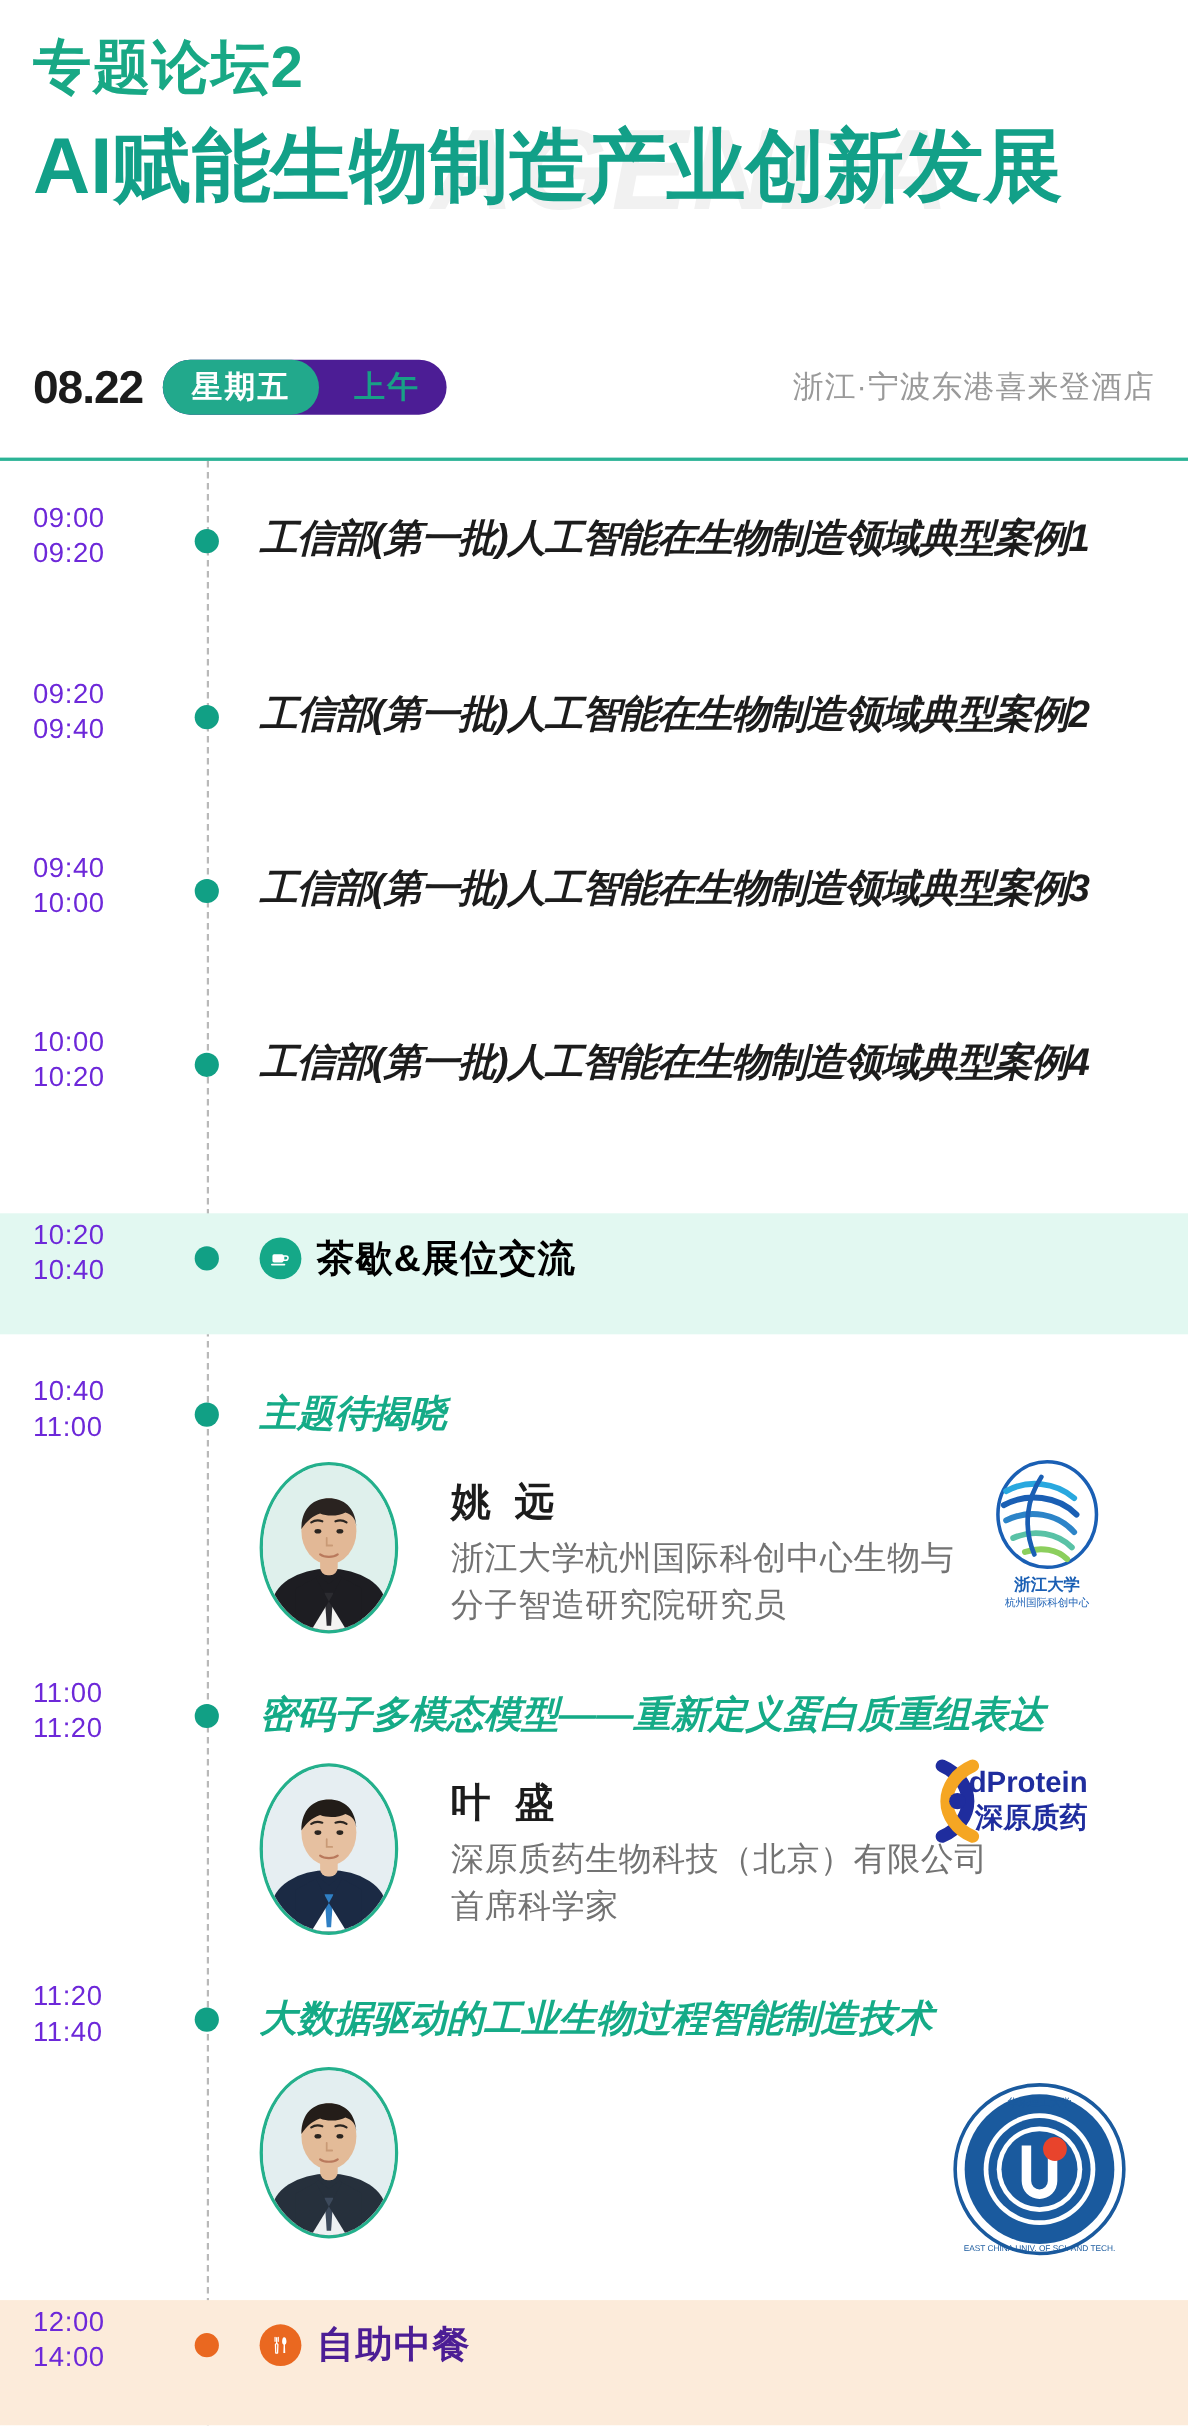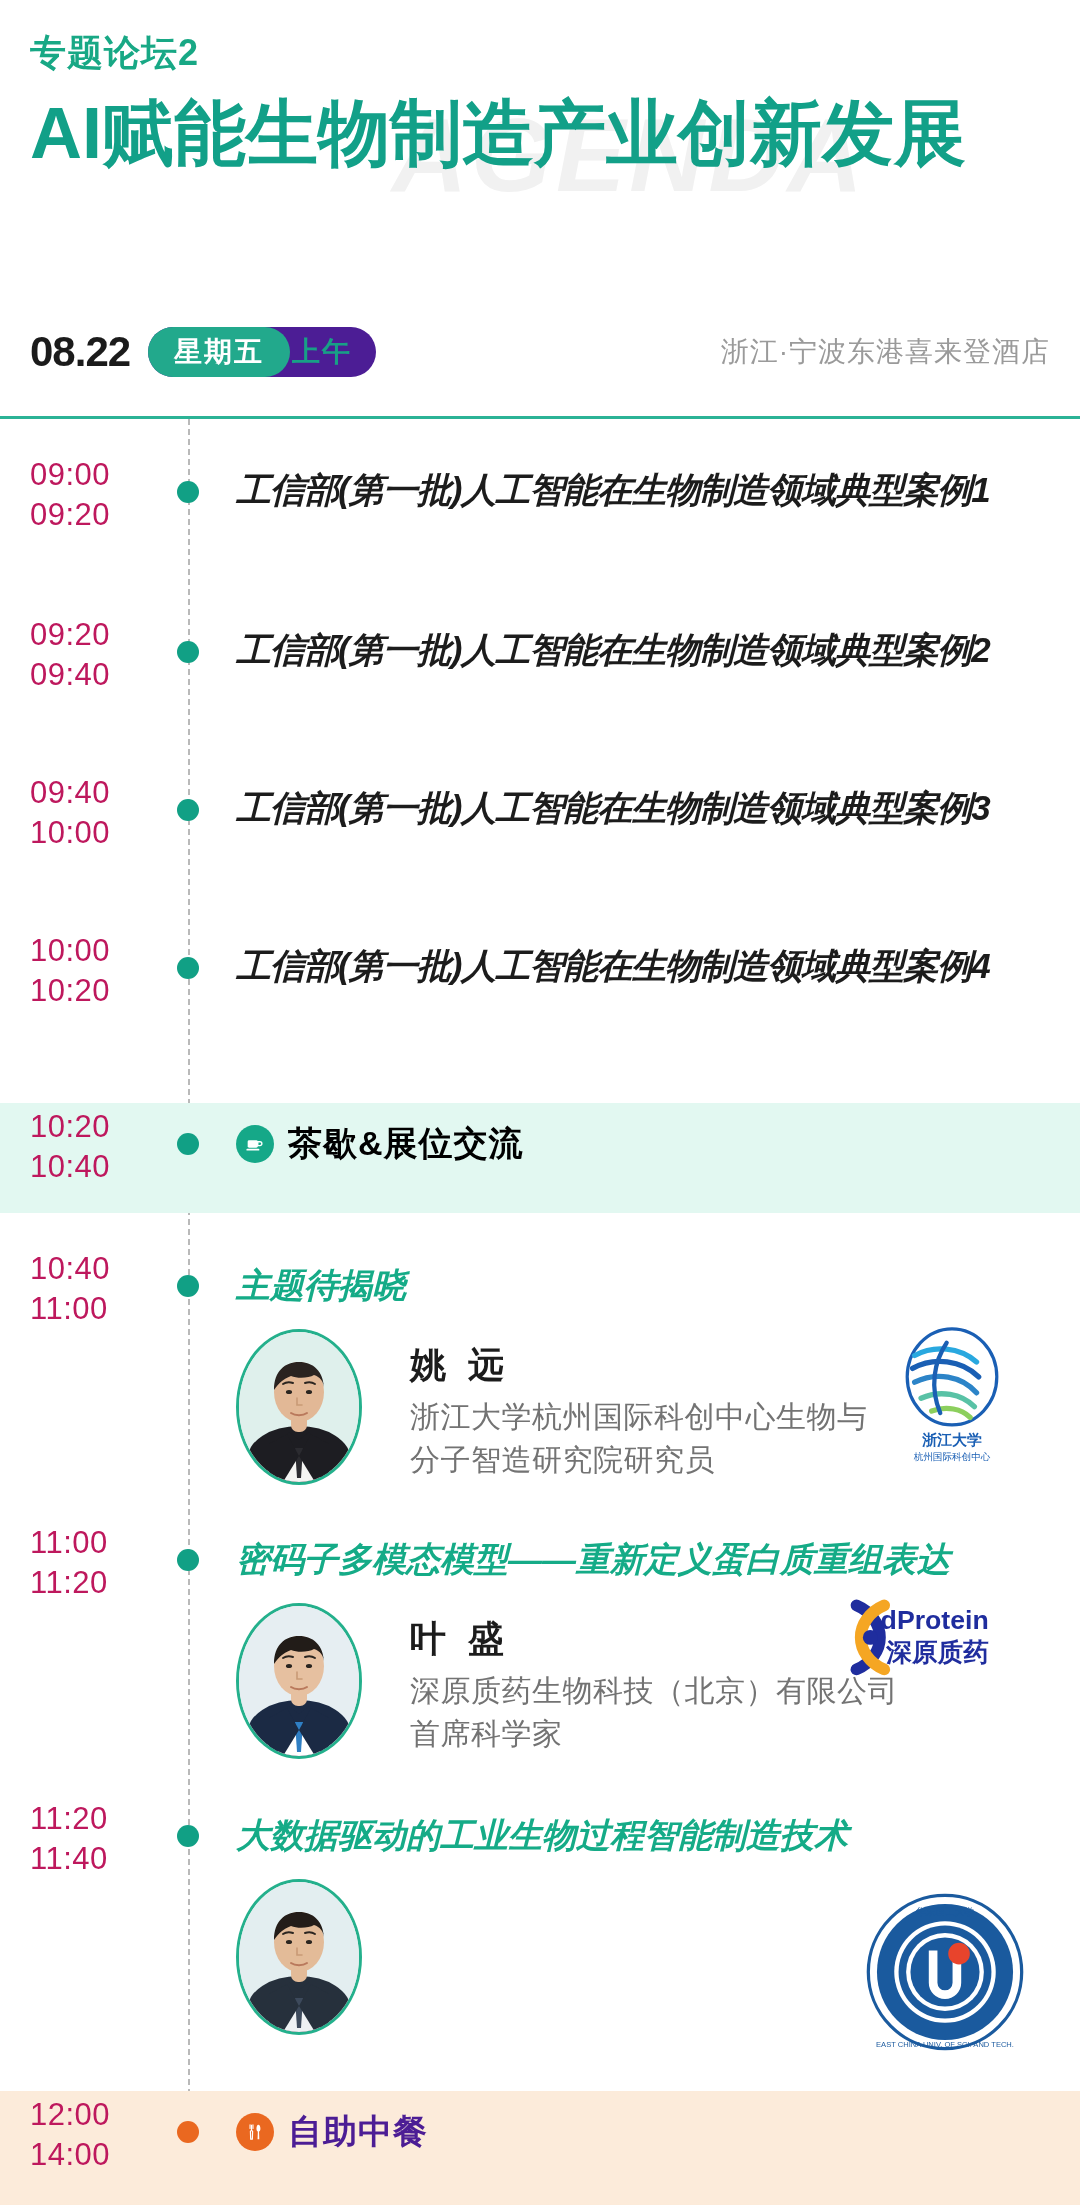--- a/index.html
+++ b/index.html
@@ -33,21 +33,21 @@
     letter-spacing: 4px;
     color: #f1f1f1;
     white-space: nowrap;
     z-index: 0;
     user-select: none;
     text-align: center;
   }
   .forum-kicker {
     position: relative;
     z-index: 2;
-    font-size: 36px;
+    font-size: 53px;
     font-weight: 700;
     color: #18a885;
     letter-spacing: 1px;
     line-height: 1.05;
   }
   .forum-title {
     position: relative;
     z-index: 2;
     margin-top: 22px;
     font-size: 72px;
@@ -91,21 +91,21 @@
     align-items: center;
     padding: 0 26px;
     background: #22a98c;
     border-radius: 25px;
     color: #ffffff;
     font-size: 28px;
     font-weight: 700;
     letter-spacing: 2px;
   }
   .pill-ampm {
-    padding: 0 4px 0 2px;
+    padding: 0 4px 0 32px;
     color: #18a086;
     font-size: 28px;
     font-weight: 700;
     letter-spacing: 2px;
   }
   .venue {
     margin-left: auto;
     font-size: 28px;
     color: #9a9a9a;
     font-weight: 500;
@@ -146,23 +146,23 @@
   }
   .row.tint-mint  { background: #e2f8f1; }
   .row.tint-peach { background: #fcebda; }
 
   .time-col {
     flex: 0 0 188px;
     padding-left: 30px;
     padding-top: 4px;
   }
   .time-line {
-    font-size: 31px;
+    font-size: 25px;
     font-weight: 400;
-    color: #be185d;
+    color: #6d28d9;
     line-height: 1.28;
     letter-spacing: 0.5px;
   }
   .dot-col {
     flex: 0 0 0px;
     position: relative;
   }
   .dot {
     position: absolute;
     left: -11px;

